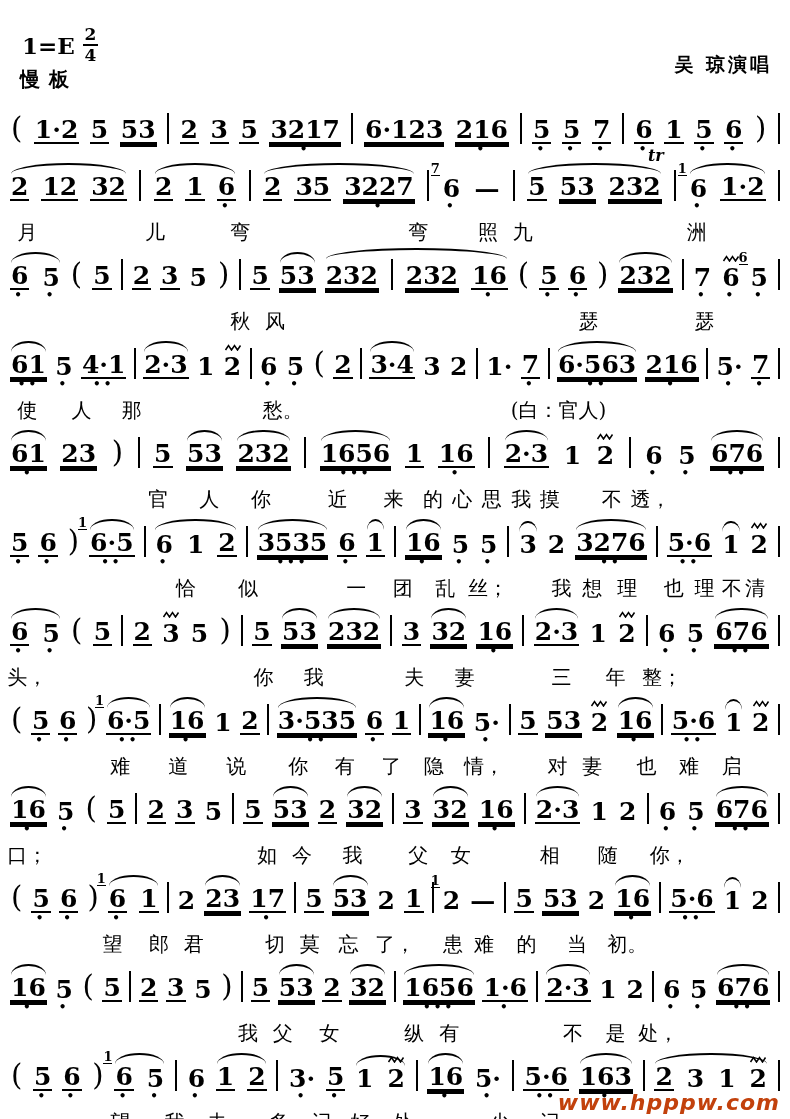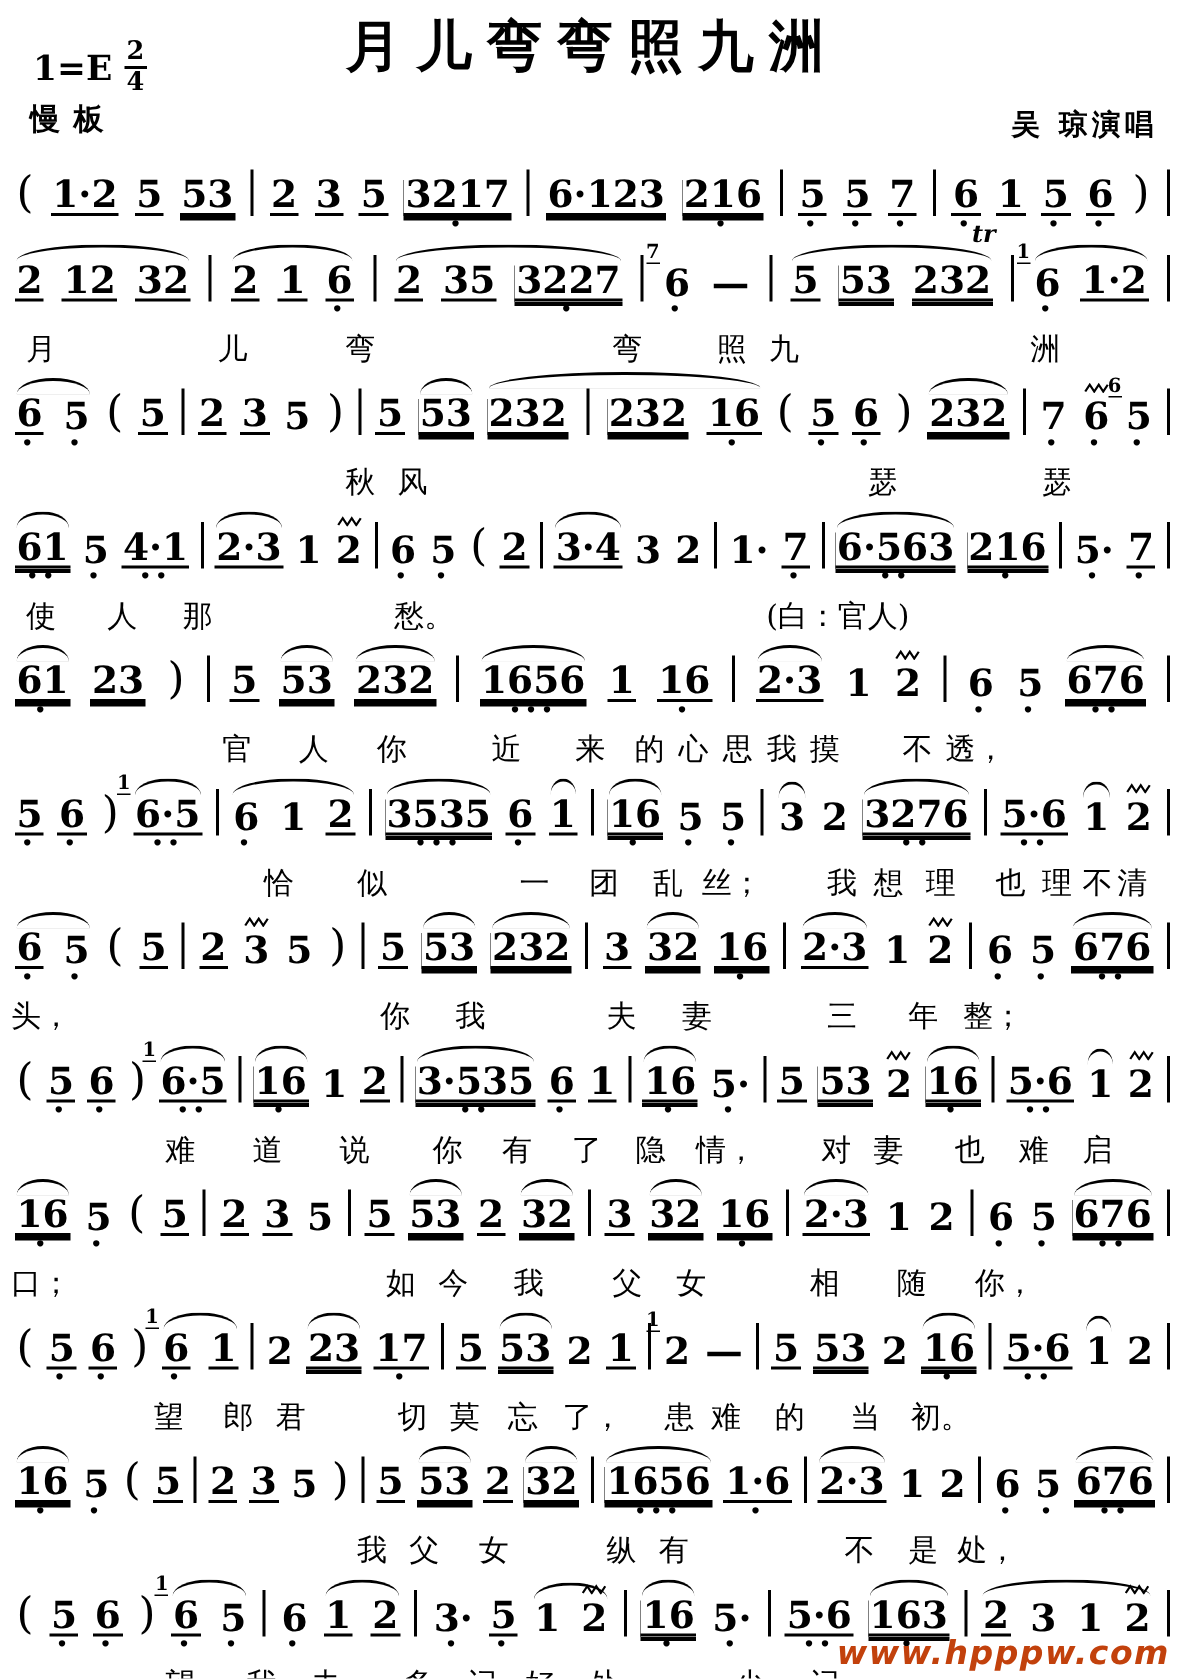--- a/index.html
+++ b/index.html
@@ -10,21 +10,21 @@
   .title{position:absolute;left:0;right:0;top:6px;text-align:center;
          font-size:37px;font-weight:bold;letter-spacing:10px;}
   .keyrow{position:absolute;left:22px;top:26px;font-size:23px;font-weight:bold;
           display:flex;align-items:center;gap:8px;}
   .frac{display:inline-flex;flex-direction:column;align-items:center;line-height:1;}
   .frac span{font-size:17px;font-weight:bold;}
   .frac .rule{width:15px;height:2px;background:#000;margin:1px 0;}
   .tempo{position:absolute;left:20px;top:66px;font-size:20px;font-weight:bold;letter-spacing:9px;}
   .subtitle{position:absolute;left:0;right:0;top:64px;text-align:center;
             font-size:20px;font-weight:bold;letter-spacing:2px;}
-  .performer{position:absolute;right:18px;top:70px;font-size:19px;font-weight:bold;letter-spacing:3px;}
+  .performer{position:absolute;right:18px;top:52px;font-size:19px;font-weight:bold;letter-spacing:3px;}
   
   .score{padding:0 8px;}
   .line{margin-top:2px;}
   .music{display:flex;justify-content:space-between;align-items:flex-end;
          margin-top:13px;padding:0 2px;}
   .tok,.grp{position:relative;}
   .grp{display:flex;align-items:flex-end;gap:12px;}
   .n{font-size:25px;font-weight:bold;line-height:1.02;padding:0 1px;white-space:nowrap;}
   .u1{border-bottom:2px solid #000;}
   .u2{border-bottom:2px solid #000;box-shadow:0 3px 0 #000;}
@@ -43,21 +43,20 @@
   .lyr{position:relative;height:29px;margin-top:3px;}
   .lchar{position:absolute;top:2px;transform:translateX(-50%);font-size:20px;
          font-weight:500;white-space:nowrap;}
   .watermark{position:absolute;right:10px;bottom:4px;font-family:"DejaVu Sans","Liberation Sans",sans-serif;
              font-weight:bold;font-style:italic;font-size:22px;color:#c2410c;letter-spacing:1px;}
 </style>
 </head>
 <body>
 
 <div class="header">
-  <div class="title">月儿弯弯照九洲</div>
   <div class="keyrow">
     <span>1=E</span>
     <span class="frac">
       <span>2</span>
       <span class="rule"></span>
       <span>4</span>
     </span>
   </div>
   <div class="tempo">慢板</div>
   <div class="performer">吴 琼演唱</div>

